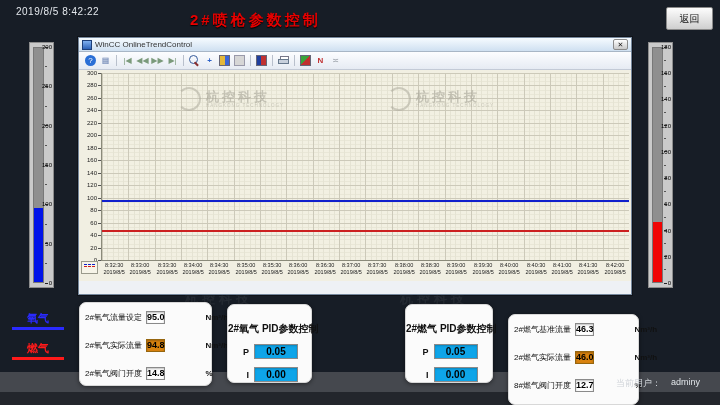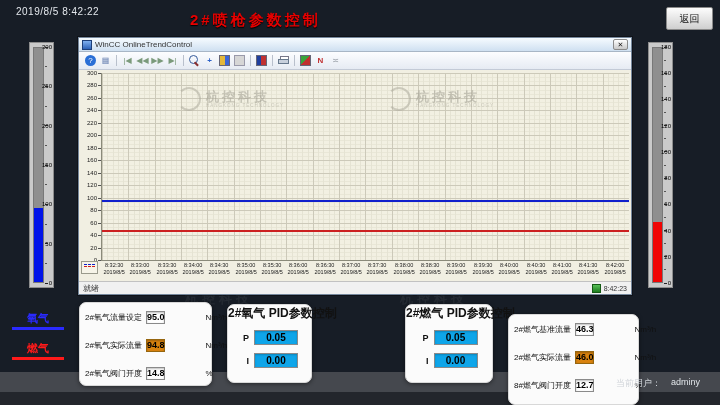--- a/index.html
+++ b/index.html
@@ -79,22 +79,22 @@
 
   
   .panel{position:absolute;background:#fbfbfb;border:1px solid #d8d8d8;border-radius:7px;
          box-shadow:0 1px 4px rgba(0,0,0,.45);box-sizing:border-box;}
   .frow{display:flex;align-items:center;height:28px;padding:0 5px;}
   .flabel{font-size:8px;font-weight:normal;color:#111;white-space:nowrap;}
   .fval{width:30px;height:13px;margin:0 4px;border:1px solid #8a8a8a;background:#fff;
         box-shadow:inset 0 1px 2px rgba(0,0,0,.25);font-size:9px;font-weight:bold;color:#000;
         display:flex;align-items:center;justify-content:center;box-sizing:border-box;}
   .fval.hl{background:#d9820e;border-color:#96660f;}
-  .funit{font-size:8px;font-weight:normal;color:#111;white-space:nowrap;padding-left:36px;}
-  .pid-title{font-size:12px;font-weight:bold;color:#111;text-align:center;margin-top:0;white-space:nowrap;}
+  .funit{font-size:8px;font-weight:bold;color:#111;white-space:nowrap;padding-left:36px;}
+  .pid-title{font-size:10px;font-weight:bold;color:#111;text-align:center;margin-top:17px;white-space:nowrap;}
   .pidrow{display:flex;align-items:center;justify-content:center;gap:5px;margin-top:8px;}
   .pidlab{font-size:9px;font-weight:bold;color:#111;width:8px;text-align:right;}
   .pidval{width:44px;height:15px;border:1px solid #8a8a8a;background:#0ea5e9;
           box-shadow:inset 0 1px 2px rgba(0,0,0,.2);font-size:10px;font-weight:bold;
           display:flex;align-items:center;justify-content:center;box-sizing:border-box;}
   .gbtn{width:52px;height:18px;margin:0 auto 6px;background:linear-gradient(#8af08a,#0fbf0f);
         border:1px solid #3d8f3d;border-radius:3px;font-size:8px;font-weight:bold;color:#05320a;
         display:flex;align-items:center;justify-content:center;cursor:pointer;box-sizing:border-box;
         box-shadow:inset 0 1px 0 rgba(255,255,255,.6);}
   
@@ -365,27 +365,20 @@
             <div>8:42:00</div>
             <div>2019/8/5</div>
           </div>
         </div>
       <div class="chart-legend" id="chart-legend">
           <div class="dash" style="border-top-color: rgb(16, 32, 204);"></div>
           <div class="dash" style="border-top-color: rgb(204, 32, 32);"></div>
         </div>
     </div>
 
-    <div class="statusbar">
-      <span>就绪</span>
-      <span class="statusright">
-        <span class="conn-ico"></span>
-        <span>8:42:23</span>
-      </span>
-    </div>
   </div>
 
   <div class="panel" id="panel-ox-flow" style="left:79px;top:302px;width:133px;height:84px;">
       <div class="frow">
         <span class="flabel">2#氧气流量设定</span>
         <span class="fval">95.0</span>
         <span class="funit">Nm³/h</span>
       </div>
       <div class="frow">
         <span class="flabel">2#氧气实际流量</span>

